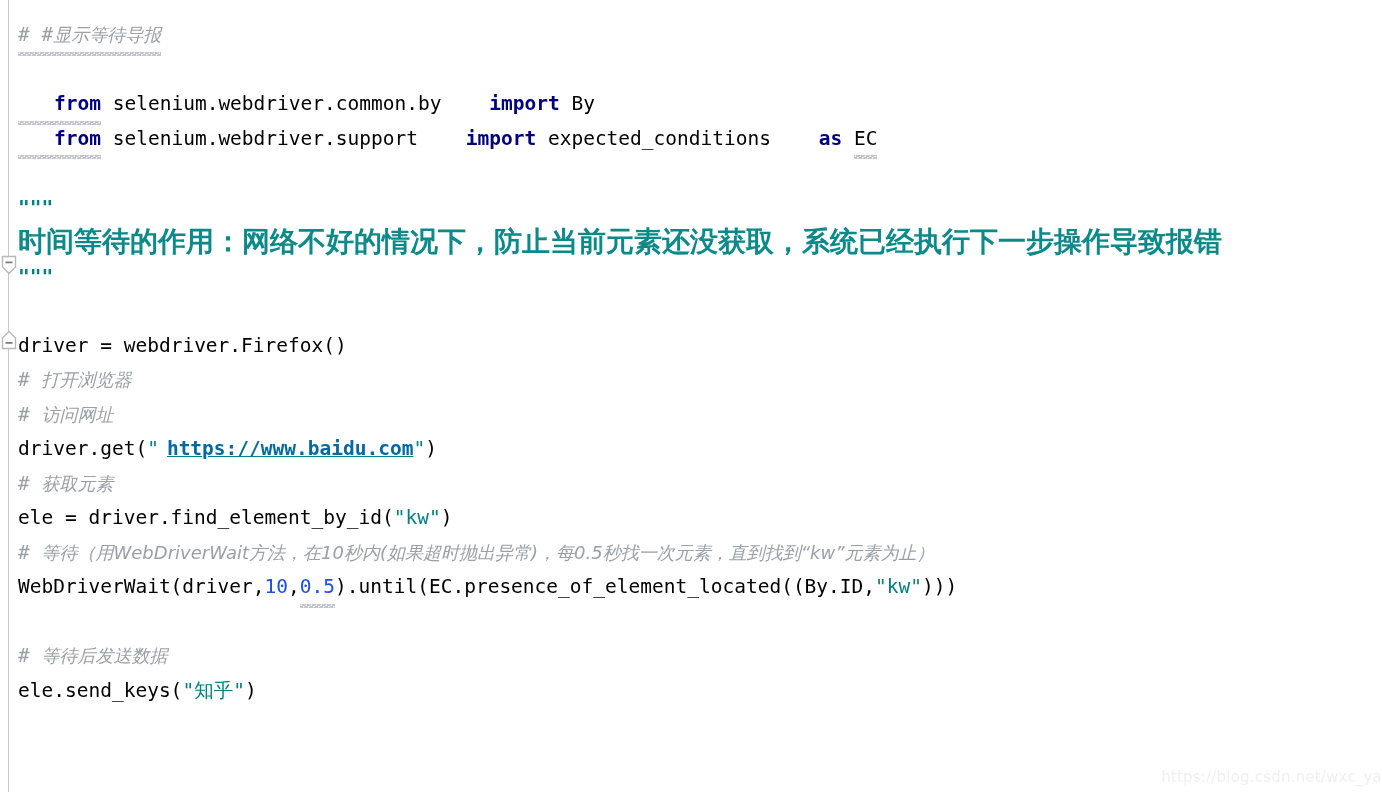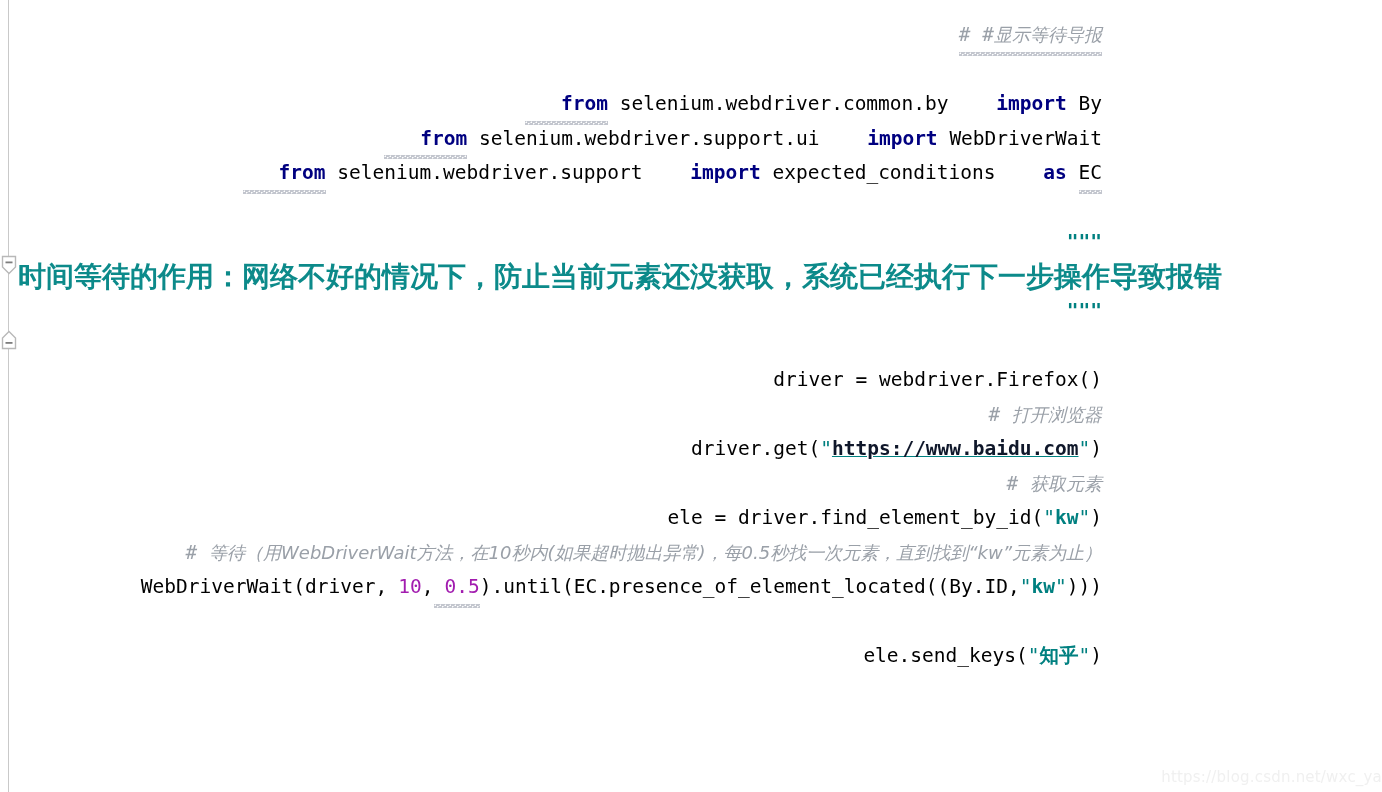--- a/index.html
+++ b/index.html
@@ -42,48 +42,46 @@
   .fold-marker svg { display: block; }
 
   
   .code {
     position: absolute;
     left: 0;
     top: 0;
     width: 1102px;
     padding-top: 18px;
     box-sizing: border-box;
-    text-align: right;
   }
   .line {
     height: 34.5px;
     line-height: 34.5px;
     padding-left: 18px;
     font-size: 19.5px;
     white-space: pre;
     color: #000000;
     letter-spacing: 0px;
   }
 
   
   .kw {
     color: #000080;
     font-weight: bold;
     margin-left: 36px;
   }
   .str {
     color: #008080;
-    font-weight: bold;
+    font-weight: normal;
   }
   .punct-str {
     color: #008080;
   }
   .num {
-    color: #a21caf;
-    margin-left: 11px;
+    color: #1d4ed8;
   }
   .plain {
     color: #000000;
   }
   .docstr {
     color: #008080;
     font-weight: bold;
   }
   .cn-doc {
     color: #0c8a8a;
@@ -97,24 +95,25 @@
     font-family: "DejaVu Sans", "Liberation Sans", sans-serif;
     font-size: 18px;
   }
   .comment-hash {
     color: #9aa0a8;
     font-style: italic;
     font-family: "DejaVu Sans Mono", "Liberation Mono", monospace;
     font-size: 19.5px;
   }
   .link {
-    color: #0f172a;
+    color: #0369a1;
     font-weight: bold;
     text-decoration: underline;
     text-decoration-color: #008080;
+    margin-left: 8px;
   }
 
   
   .squig {
     position: relative;
     display: inline-block;
   }
   .squig::after {
     content: "";
     position: absolute;
@@ -170,52 +169,53 @@
   </div>
 
   <div class="code">
 
     <div class="line"><span class="squig"><span class="comment-hash"># #</span><span class="comment">显示等待导报</span></span></div>
 
     <div class="line">&nbsp;</div>
 
     <div class="line"><span class="squig"><span class="kw">from</span></span><span class="plain"> </span><span class="plain">selenium.webdriver.common.by</span><span class="plain"> </span><span class="kw">import</span><span class="plain"> </span><span class="plain">By</span></div>
 
-    <div class="line"><span class="squig"><span class="kw">from</span></span><span class="plain"> </span><span class="plain">selenium.webdriver.support.ui</span><span class="plain"> </span><span class="kw">import</span><span class="plain"> </span><span class="plain">WebDriverWait</span></div>
 
     <div class="line"><span class="squig"><span class="kw">from</span></span><span class="plain"> </span><span class="plain">selenium.webdriver.support</span><span class="plain"> </span><span class="kw">import</span><span class="plain"> </span><span class="plain">expected_conditions</span><span class="plain"> </span><span class="kw">as</span><span class="plain"> </span><span class="squig"><span class="plain">EC</span></span></div>
 
     <div class="line">&nbsp;</div>
 
 
     <div class="line"><span class="docstr">"""</span></div>
 
     <div class="line"><span class="cn-doc">时间等待的作用：网络不好的情况下，防止当前元素还没获取，系统已经执行下一步操作导致报错</span></div>
 
     <div class="line"><span class="docstr">"""</span></div>
 
     <div class="line">&nbsp;</div>
 
     <div class="line"><span class="plain">driver</span><span class="plain"> = </span><span class="plain">webdriver.Firefox()</span></div>
 
     <div class="line"><span class="comment-hash">#</span><span class="plain"> </span><span class="comment">打开浏览器</span></div>
 
+    <div class="line"><span class="comment-hash">#</span><span class="plain"> </span><span class="comment">访问网址</span></div>
 
     <div class="line"><span class="plain">driver.get(</span><span class="punct-str">"</span><span class="link">https://www.baidu.com</span><span class="punct-str">"</span><span class="plain">)</span></div>
 
     <div class="line"><span class="comment-hash">#</span><span class="plain"> </span><span class="comment">获取元素</span></div>
 
     <div class="line"><span class="plain">ele = driver.find_element_by_id(</span><span class="punct-str">"</span><span class="str">kw</span><span class="punct-str">"</span><span class="plain">)</span></div>
 
     <div class="line"><span class="comment-hash">#</span><span class="plain"> </span><span class="comment">等待（用WebDriverWait方法，在10秒内(如果超时抛出异常)，每0.5秒找一次元素，直到找到“kw”元素为止）</span></div>
 
     <div class="line"><span class="plain">WebDriverWait(driver,</span><span class="num">10</span><span class="plain">,</span><span class="squig"><span class="num">0.5</span></span><span class="plain">).until(EC.presence_of_element_located((By.ID,</span><span class="punct-str">"</span><span class="str">kw</span><span class="punct-str">"</span><span class="plain">)))</span></div>
 
     <div class="line">&nbsp;</div>
 
+    <div class="line"><span class="comment-hash">#</span><span class="plain"> </span><span class="comment">等待后发送数据</span></div>
 
     <div class="line"><span class="plain">ele.send_keys(</span><span class="punct-str">"</span><span class="str">知乎</span><span class="punct-str">"</span><span class="plain">)</span></div>
 
   </div>
 
   <div class="watermark">https://blog.csdn.net/wxc_ya</div>
 
 </div>
 
 </body></html>

